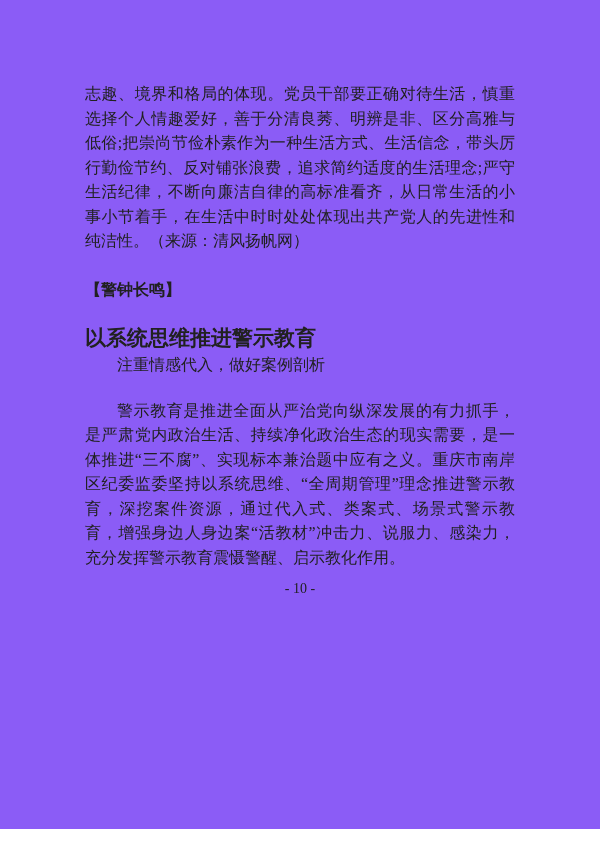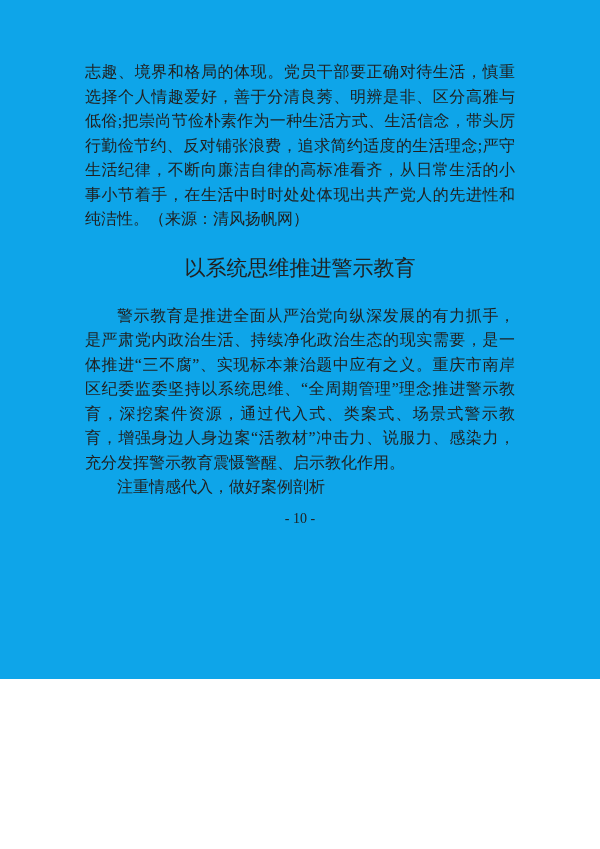--- a/index.html
+++ b/index.html
@@ -3,24 +3,24 @@
 <meta charset="utf-8">
 <style>
   html, body {
     margin: 0;
     padding: 0;
     background: #ffffff;
   }
   .page {
     position: relative;
     width: 600px;
-    height: 679px;
-    background: #0ea5e9;
+    height: 829px;
+    background: #8b5cf6;
     box-sizing: border-box;
-    padding: 60px 85px 0 85px;
+    padding: 82px 85px 0 85px;
     font-family: "Liberation Serif", "DejaVu Serif", serif;
     color: #212121;
     font-size: 16px;
     line-height: 24.5px;
     overflow: hidden;
   }
   .para {
     margin: 0;
     text-align: justify;
     text-justify: inter-ideograph;
@@ -30,47 +30,48 @@
   }
   .section-header {
     margin: 0;
     margin-top: 24px;
     font-weight: bold;
     text-align: left;
   }
   .article-title {
     margin: 0;
     margin-top: 21px;
-    font-weight: normal;
+    font-weight: bold;
     font-size: 21px;
     line-height: 30px;
-    text-align: center;
+    text-align: left;
   }
   .first-body {
     margin-top: 21px;
   }
   .page-footer {
     margin: 0;
     margin-top: 9px;
     text-align: center;
     font-size: 14px;
     line-height: 20px;
   }
 </style>
 </head>
 <body>
 
 <div class="page">
 
   <p class="para">志趣、境界和格局的体现。党员干部要正确对待生活，慎重选择个人情趣爱好，善于分清良莠、明辨是非、区分高雅与低俗;把崇尚节俭朴素作为一种生活方式、生活信念，带头厉行勤俭节约、反对铺张浪费，追求简约适度的生活理念;严守生活纪律，不断向廉洁自律的高标准看齐，从日常生活的小事小节着手，在生活中时时处处体现出共产党人的先进性和纯洁性。（来源：清风扬帆网）</p>
 
+  <p class="para section-header">【警钟长鸣】</p>
 
   <h1 class="article-title">以系统思维推进警示教育</h1>
 
+  <p class="para indent">注重情感代入，做好案例剖析</p>
+
   <p class="para indent first-body">警示教育是推进全面从严治党向纵深发展的有力抓手，是严肃党内政治生活、持续净化政治生态的现实需要，是一体推进“三不腐”、实现标本兼治题中应有之义。重庆市南岸区纪委监委坚持以系统思维、“全周期管理”理念推进警示教育，深挖案件资源，通过代入式、类案式、场景式警示教育，增强身边人身边案“活教材”冲击力、说服力、感染力，充分发挥警示教育震慑警醒、启示教化作用。</p>
-
-  <p class="para indent">注重情感代入，做好案例剖析</p>
 
 
 
   <p class="para page-footer">- 10 -</p>
 
 </div>
 
 </body></html>

